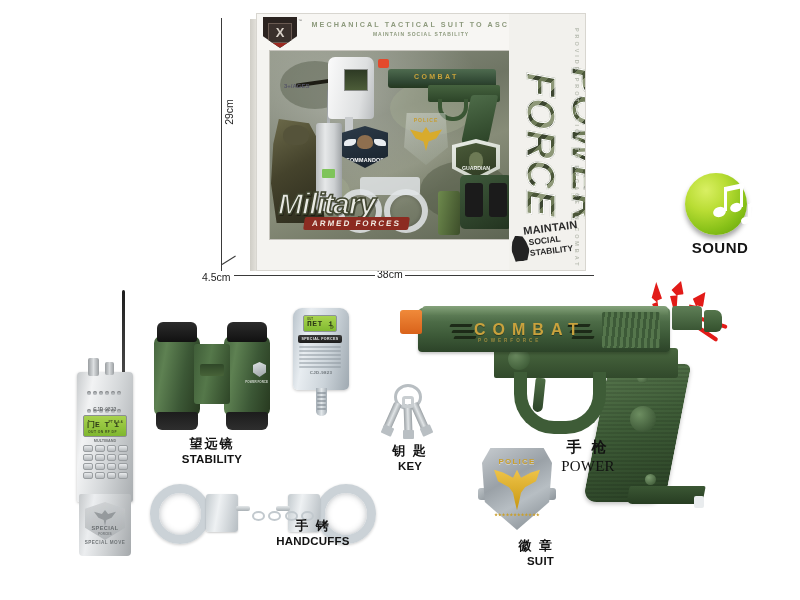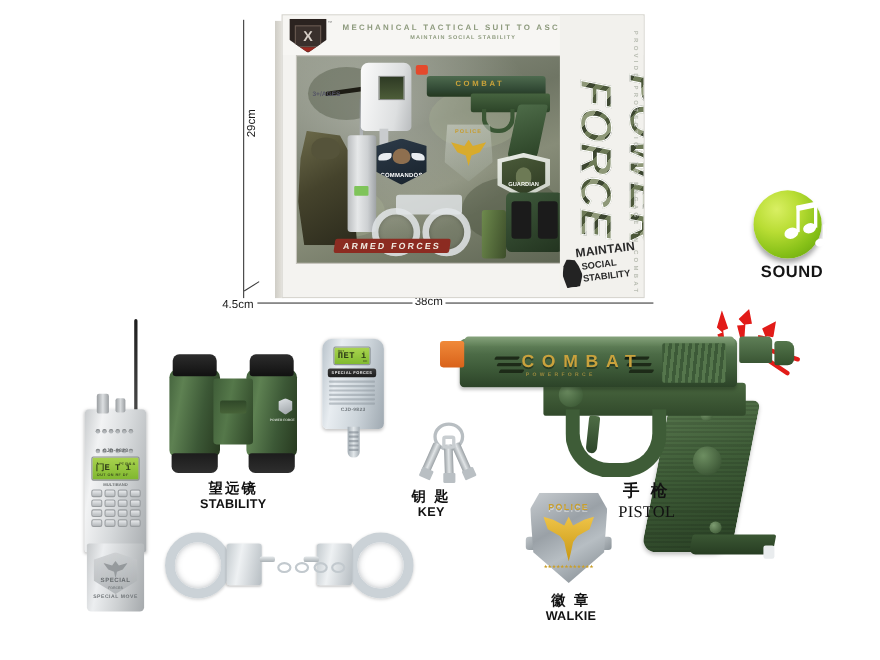--- a/index.html
+++ b/index.html
@@ -542,21 +542,21 @@
   }
   .key-shaft.k1 { left:6px; top:18px; transform: rotate(24deg); }
   .key-shaft.k2 { left:22px; top:20px; transform: rotate(-2deg); }
   .key-shaft.k3 { left:34px; top:18px; transform: rotate(-24deg); }
   .key-bit {
     position:absolute; width:11px; height:9px; background:#b9bfc3; border-radius:1px;
   }
   .key-bit.b1 { left:0px; top:42px; transform: rotate(24deg); }
   .key-bit.b2 { left:21px; top:46px; }
   .key-bit.b3 { left:39px; top:42px; transform: rotate(-24deg); }
-  #label-key { left:354px; top:443px; width:76px; }
+  #label-key { left:372px; top:443px; width:76px; }
 
   
   #cuffs { position:absolute; left:148px; top:482px; width:230px; height:66px; }
   .hc-ring {
     position:absolute; width:60px; height:60px; border-radius:50%;
     border: 9px solid #cbd2d7;
     background: transparent;
     box-shadow: inset 0 0 6px rgba(90,100,108,.45), 0 1px 3px rgba(0,0,0,.2);
   }
   .hc-ring.left { left:2px; top:2px; }
@@ -607,21 +607,21 @@
     position:absolute; left:10px; bottom:14px; width:58px; height:10px;
     font-size:4px; color:#c99f2b; font-weight:bold; text-align:center;
     letter-spacing:.2px; overflow:hidden;
   }
   #badge-ear-l, #badge-ear-r {
     position:absolute; top:40px; width:12px; height:12px;
     background: linear-gradient(140deg,#bfc5c9,#8b9399); border-radius:3px;
   }
   #badge-ear-l { left:0; }
   #badge-ear-r { right:0; }
-  #label-badge { left:484px; top:538px; width:70px; }
+  #label-badge { left:484px; top:538px; width:70px;text-align:right; }
 
   
   #pistol { position:absolute; left:398px; top:288px; width:330px; height:242px; }
   #ps-slide {
     position:absolute; left:20px; top:20px; width:252px; height:44px;
     background: linear-gradient(180deg,#6b8a63 0%,#4c6b46 32%,#3d5a38 62%,#2c4328 100%);
     border-radius: 5px 4px 4px 4px;
     box-shadow: 0 2px 3px rgba(0,0,0,.22);
   }
   #ps-slide-top {
@@ -827,20 +827,21 @@
         <div class="cuff-ring b"></div>
       </div>
 
       <div class="box-canteen"></div>
       <div class="box-bino">
         <div class="box-bino-eye l"></div>
         <div class="box-bino-eye r"></div>
       </div>
 
       <div class="mil-logo">
+        <div class="mil-word">Military</div>
         <div class="mil-sub">ARMED FORCES</div>
       </div>
       <div class="mil-age" style="position:absolute;left:14px;bottom:10px;">3+/AGES</div>
     </div>
 
     <div class="pf-strip">
       <div class="pf-word">POWER FORCE</div>
       <div class="pf-vert">PROVIDE PROTECTION TO ENGAGE IN COMBAT</div>
       <div class="maintain-banner">
         <div class="mb-soldier"></div>
@@ -976,32 +977,36 @@
     <div class="hc-lock right"></div>
     <div class="hc-pin left"></div>
     <div class="hc-pin right"></div>
     <div id="hc-chain">
       <div class="chain-link"></div>
       <div class="chain-link"></div>
       <div class="chain-link"></div>
       <div class="chain-link"></div>
     </div>
   </div>
+  <div class="item-label" id="label-cuffs">
+    <span class="cn">手 铐</span>
+    <span class="en">HANDCUFFS</span>
+  </div>
 
   <div id="badge">
     <div id="badge-ear-l"></div>
     <div id="badge-ear-r"></div>
     <div id="badge-shield"></div>
     <div id="badge-police">POLICE</div>
     <div id="badge-eagle"></div>
     <div id="badge-laurel">★★★★★★★★★★★★</div>
   </div>
   <div class="item-label" id="label-badge">
     <span class="cn">徽 章</span>
-    <span class="en">WALKIE</span>
+    <span class="en">SUIT</span>
   </div>
 
   <div id="pistol">
     <div id="ps-bolts">
       <div class="bolt b1"></div>
       <div class="bolt b2"></div>
       <div class="bolt b3"></div>
       <div class="ray r1"></div>
       <div class="ray r2"></div>
     </div>
@@ -1030,16 +1035,16 @@
     <div class="ps-vent c"></div>
     <div class="ps-vent d"></div>
     <div class="ps-vent e"></div>
     <div class="ps-vent f"></div>
 
     <div id="ps-combat">COMBAT</div>
     <div id="ps-combat-sub">POWERFORCE</div>
   </div>
   <div class="item-label" id="label-pistol">
     <span class="cn">手 枪</span>
-    <span class="en">PISTOL</span>
+    <span class="en">POWER</span>
   </div>
 
 </div>
 
 </body></html>

